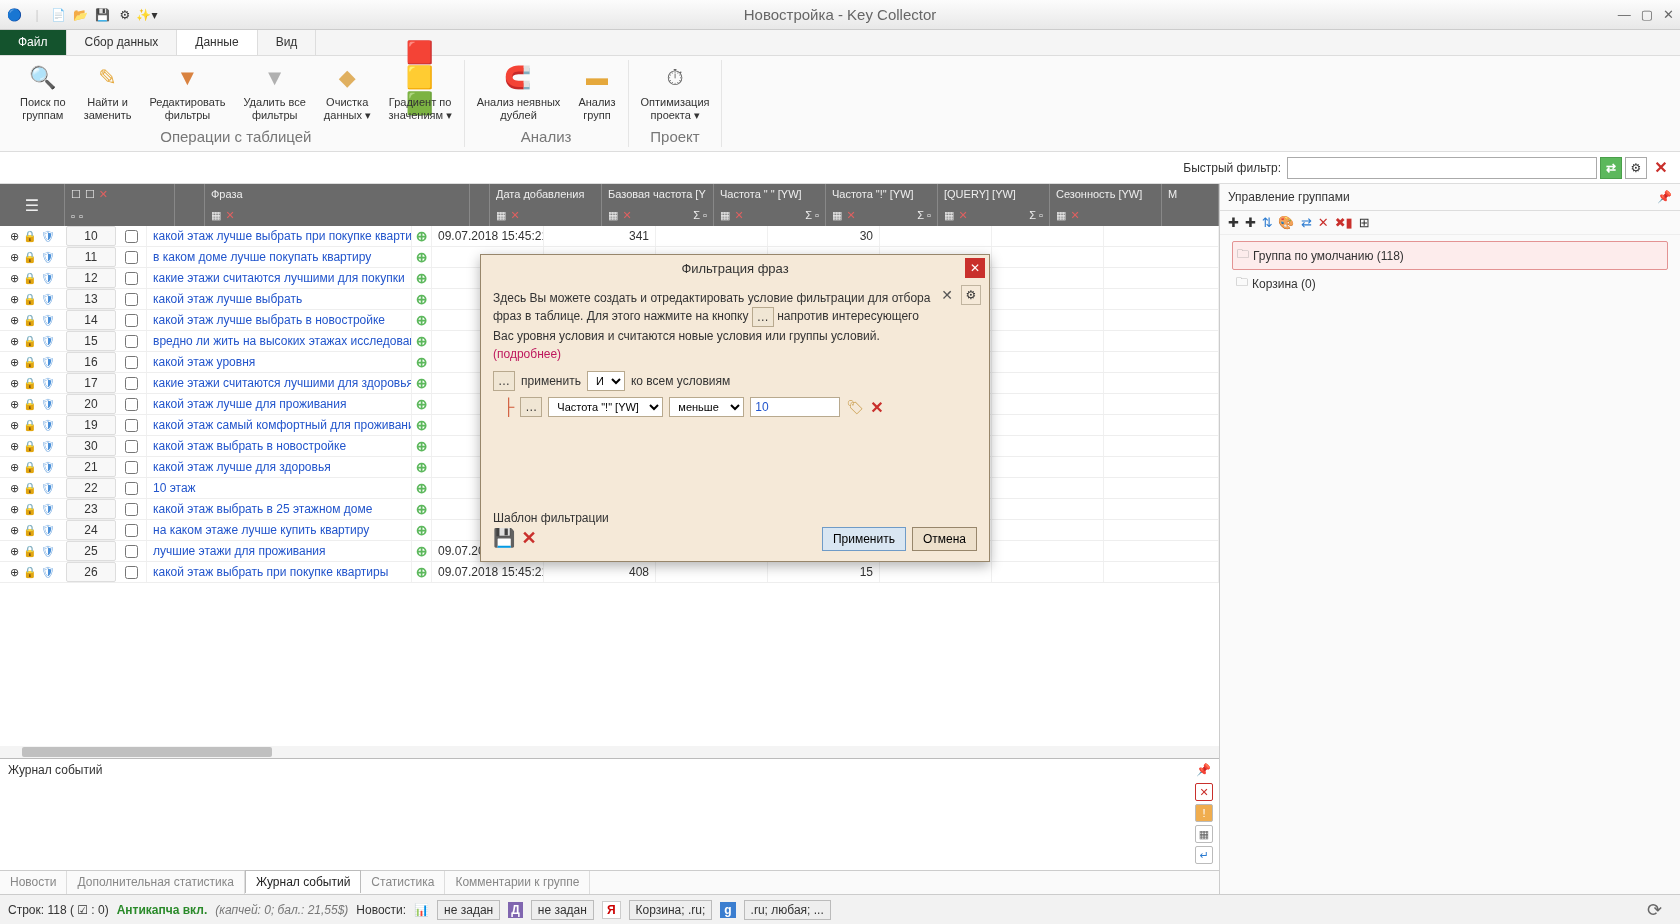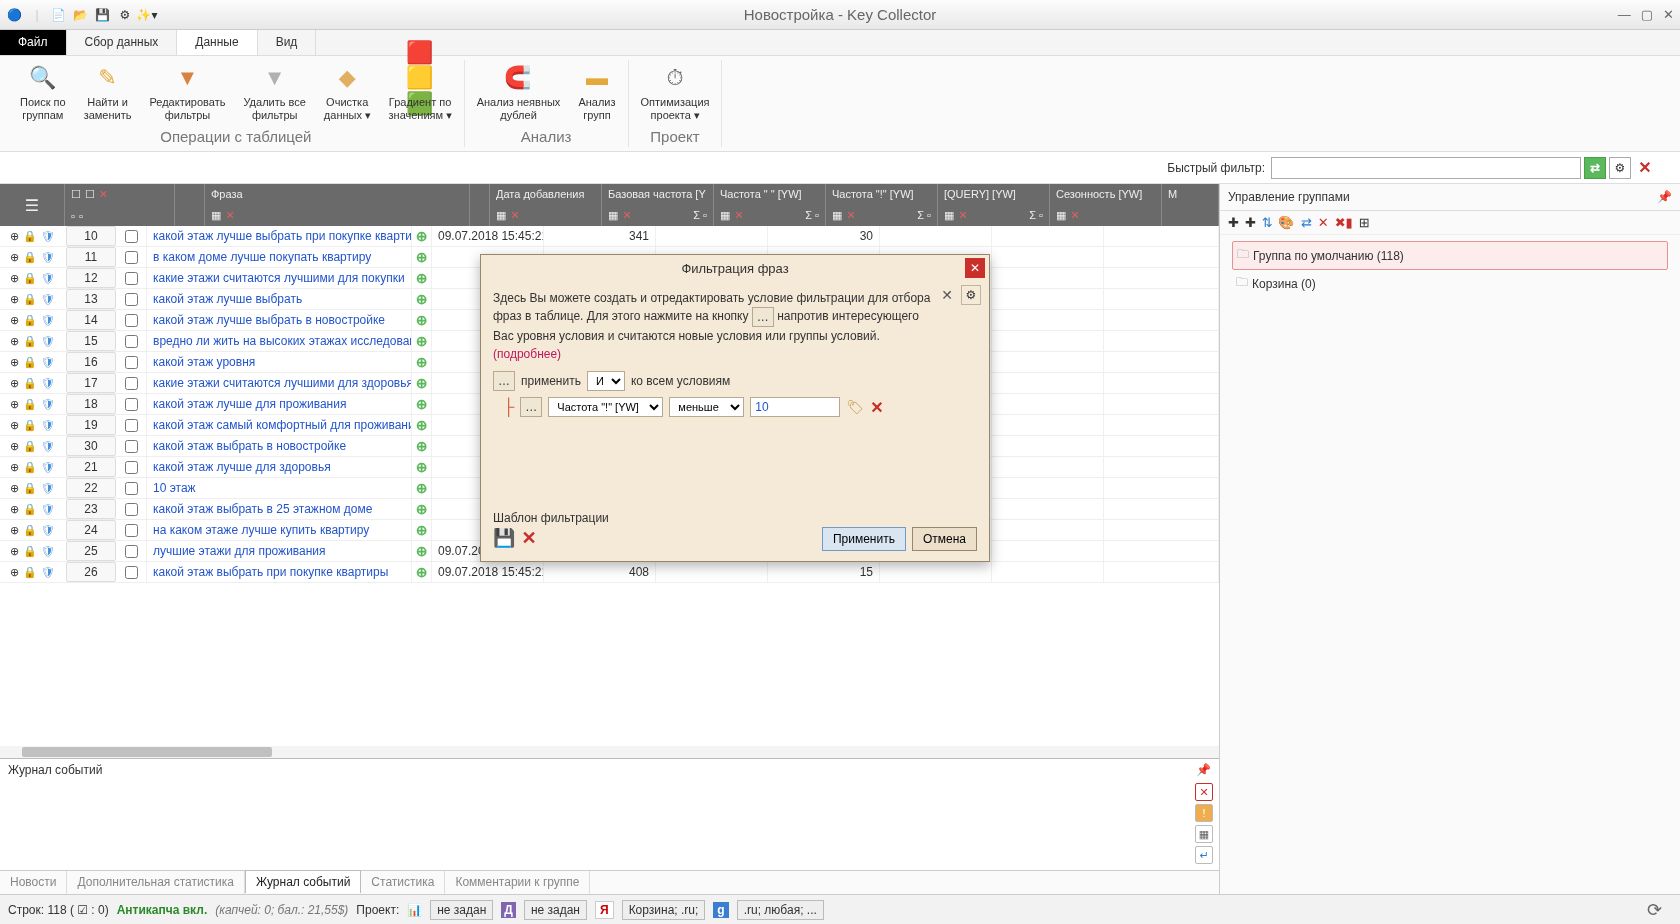--- a/index.html
+++ b/index.html
@@ -5,28 +5,28 @@
 *{box-sizing:border-box;margin:0;padding:0;font-family:"Segoe UI",Tahoma,sans-serif}
 body{background:#fff;font-size:12px;color:#333;width:1680px;height:924px;overflow:hidden;position:relative}
 .titlebar{height:30px;background:linear-gradient(#fcfcfc,#e8e8e8);border-bottom:1px solid #ccc;display:flex;align-items:center;padding:0 6px;position:relative}
 .titlebar-icons{display:flex;gap:4px;align-items:center}
 .tb-ic{width:18px;height:18px;display:inline-flex;align-items:center;justify-content:center;font-size:12px;cursor:pointer}
 .title-text{position:absolute;left:50%;transform:translateX(-50%);color:#666;font-size:15px}
 .window-controls{margin-left:auto;display:flex;gap:10px;color:#666}
 .wc{cursor:pointer;font-size:13px}
 .menubar{height:26px;background:#f5f5f5;display:flex;border-bottom:1px solid #ddd}
 .menu-tab{padding:5px 18px;font-size:12px;cursor:pointer;border-right:1px solid #ddd}
-.menu-tab.active{background:#000000;color:#fff}
+.menu-tab.active{background:#14532d;color:#fff}
 .ribbon{height:96px;background:#fafafa;border-bottom:1px solid #ddd;display:flex;padding:4px 8px}
 .ribbon-group{display:flex;flex-direction:column;align-items:center;padding:0 4px;border-right:1px solid #e5e5e5}
 .ribbon-items{display:flex;gap:2px;flex:1}
 .ribbon-item{display:flex;flex-direction:column;align-items:center;justify-content:flex-start;padding:2px 8px;cursor:pointer;text-align:center;font-size:11px;line-height:1.15;min-width:50px}
 .ribbon-ic{width:32px;height:32px;margin-bottom:2px;display:flex;align-items:center;justify-content:center;font-size:22px}
 .ribbon-group-label{font-size:15px;color:#777;margin-top:auto;padding-bottom:2px}
-.quick-filter{height:32px;background:#fff;display:flex;align-items:center;padding:4px 24px;border-bottom:1px solid #ddd}
+.quick-filter{height:32px;background:#fff;display:flex;align-items:center;padding:4px 8px;border-bottom:1px solid #ddd}
 .quick-filter-label{margin-left:auto;margin-right:6px;font-size:12px}
 .quick-filter input{width:310px;height:22px;border:1px solid #aaa;padding:0 4px}
 .qf-btn{width:22px;height:22px;border:1px solid #aaa;margin-left:3px;display:inline-flex;align-items:center;justify-content:center;cursor:pointer;font-size:12px}
 .qf-btn.green{background:#5cb85c;color:#fff;border-color:#4a9e4a;font-weight:bold}
 .main-area{display:flex;height:calc(100% - 30px - 26px - 96px - 32px - 30px)}
 .left-pane{width:1220px;display:flex;flex-direction:column;border-right:1px solid #ccc}
 .right-pane{flex:1;display:flex;flex-direction:column;background:#fafafa}
 .right-title{padding:6px 8px;font-size:12px;display:flex;align-items:flex-end;border-bottom:1px solid #ddd}
 .pin-ic{margin-left:auto;color:#888;cursor:pointer}
 .right-tools{padding:4px 8px;display:flex;gap:6px;border-bottom:1px solid #eee}
@@ -452,21 +452,21 @@
             <div class="td num"></div>
             <div class="td num"></div>
             <div class="td" style="flex:1"></div>
           </div>
           <div class="tr">
             <div class="row-icons">
               <span>⊕</span>
               <span style="color:#ccc">🔒</span>
               <span class="shield">🛡</span>
             </div>
-            <div class="td rownum">18</div>
+            <div class="td rownum">20</div>
             <div class="td chk">
               <input type="checkbox" style="">
             </div>
             <div class="td phrase">какой этаж лучше для проживания</div>
             <div class="td addcol">
               <span class="plus-circle">⊕</span>
             </div>
             <div class="td date"></div>
             <div class="td num"></div>
             <div class="td num"></div>
@@ -704,21 +704,21 @@
         <span>Корзина (0)</span>
       </div>
     </div>
   </div>
 </div>
 
 <div class="statusbar">
   <span>Строк: 118 ( ☑ : 0)</span>
   <span class="sb-green">Антикапча вкл.</span>
   <span style="color:#777;font-style:italic">(капчей: 0; бал.: 21,55$)</span>
-  <span>Проект:</span>
+  <span>Новости:</span>
   <span style="color:#c9302c">📊</span>
   <span class="sb-chip">не задан</span>
   <span style="background:#8066b0;color:#fff;padding:1px 3px;font-weight:bold">Д</span>
   <span class="sb-chip">не задан</span>
   <span style="background:#fff;border:1px solid #ccc;color:#c00;padding:1px 4px;font-weight:bold">Я</span>
   <span class="sb-chip">Корзина; .ru;</span>
   <span style="background:#3b7ed0;color:#fff;padding:1px 4px;font-weight:bold">g</span>
   <span class="sb-chip">.ru; любая; ...</span>
   <span class="reload-btn">⟳</span>
 </div>

